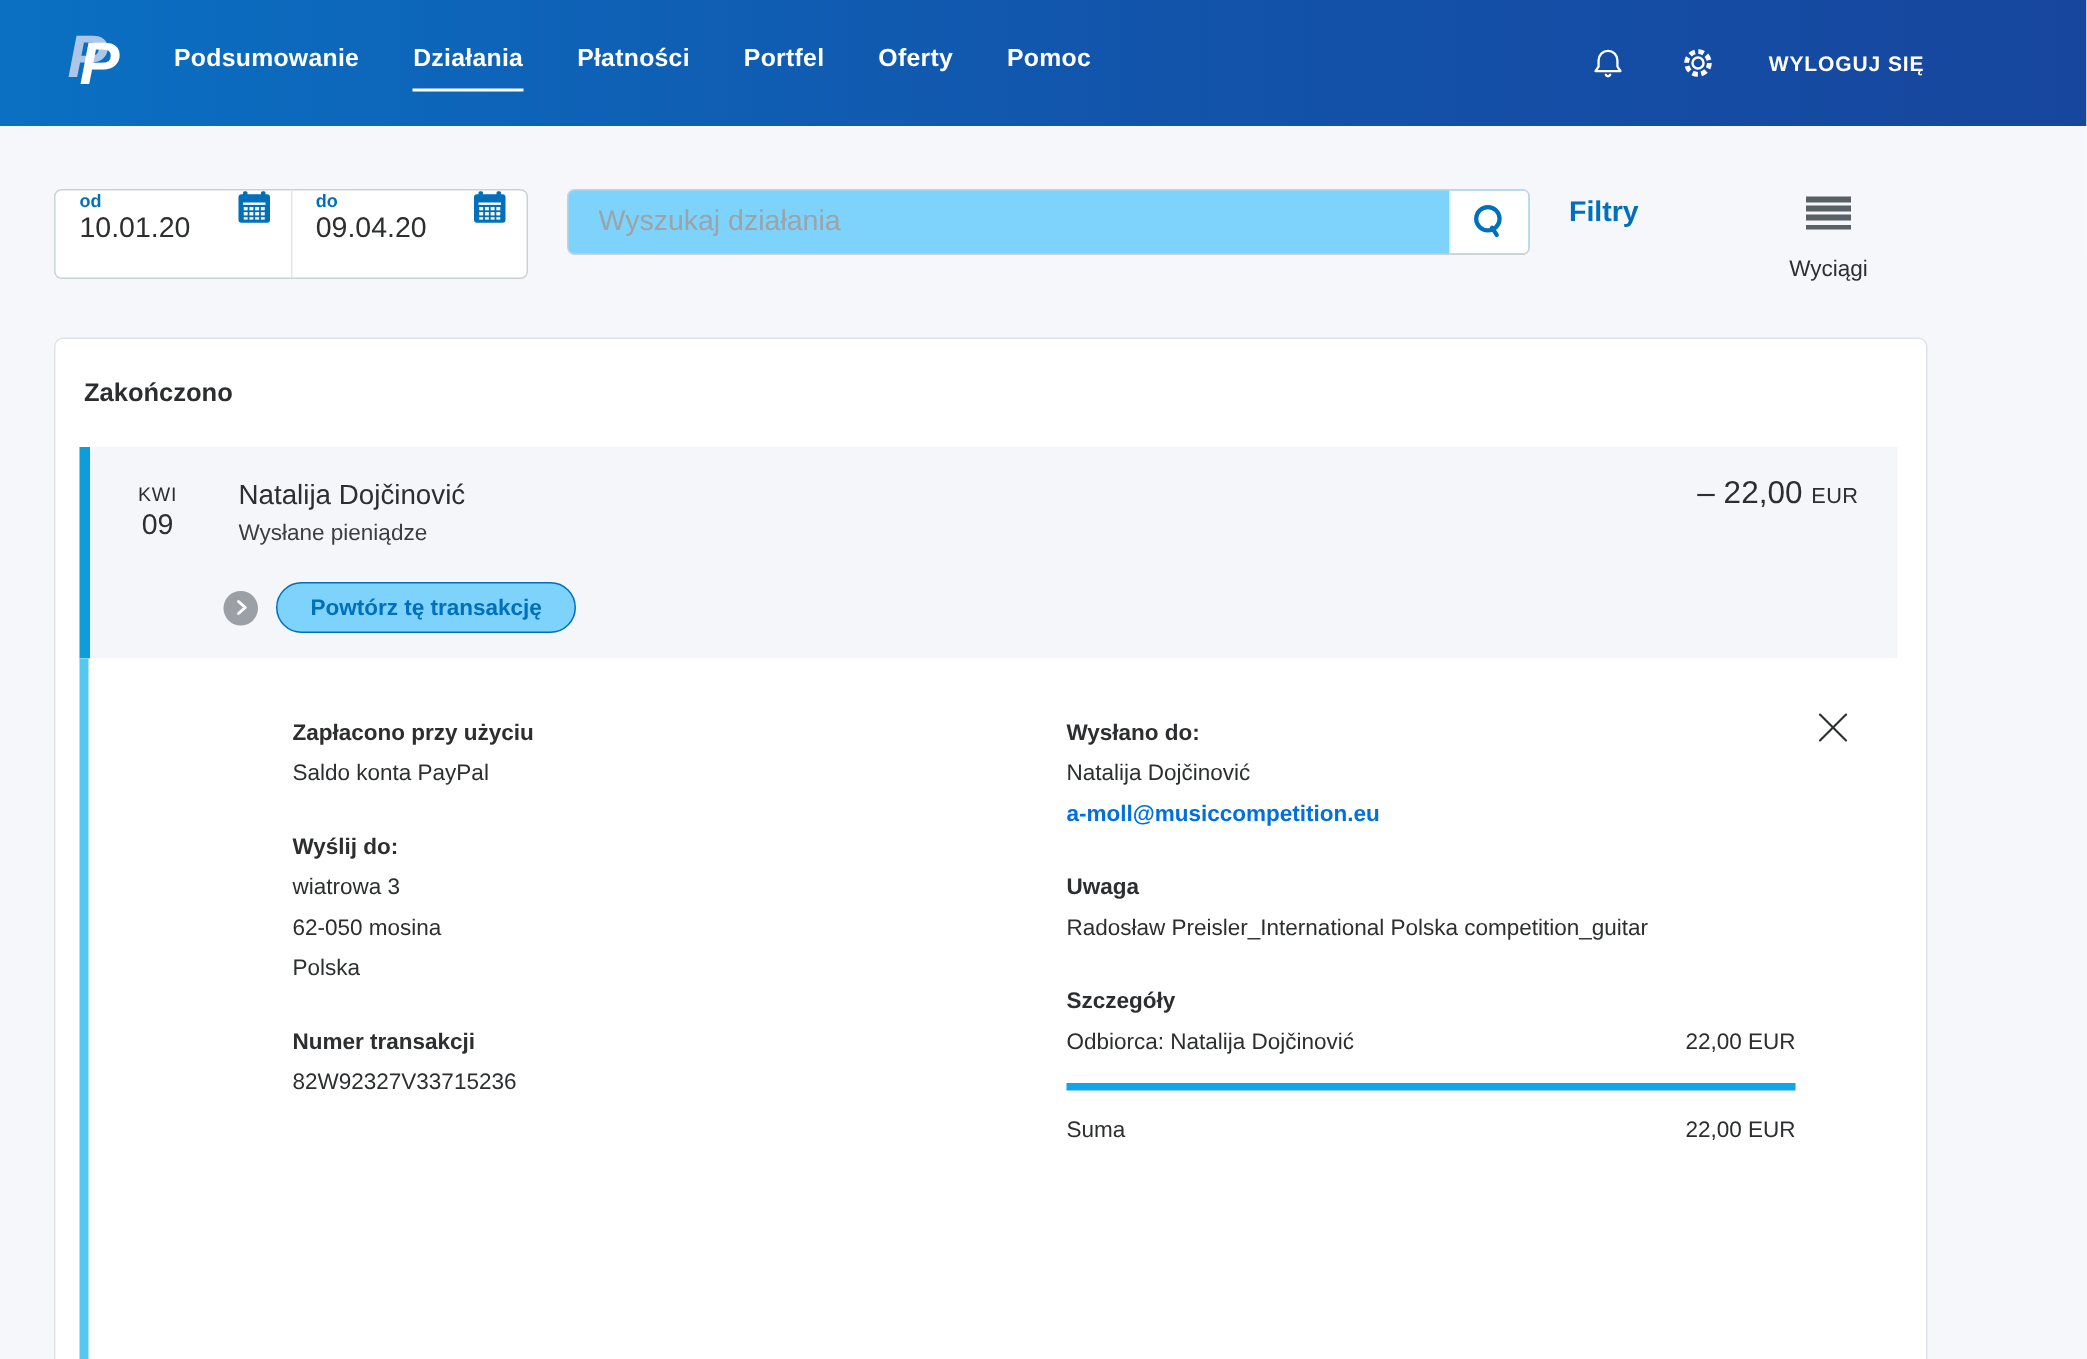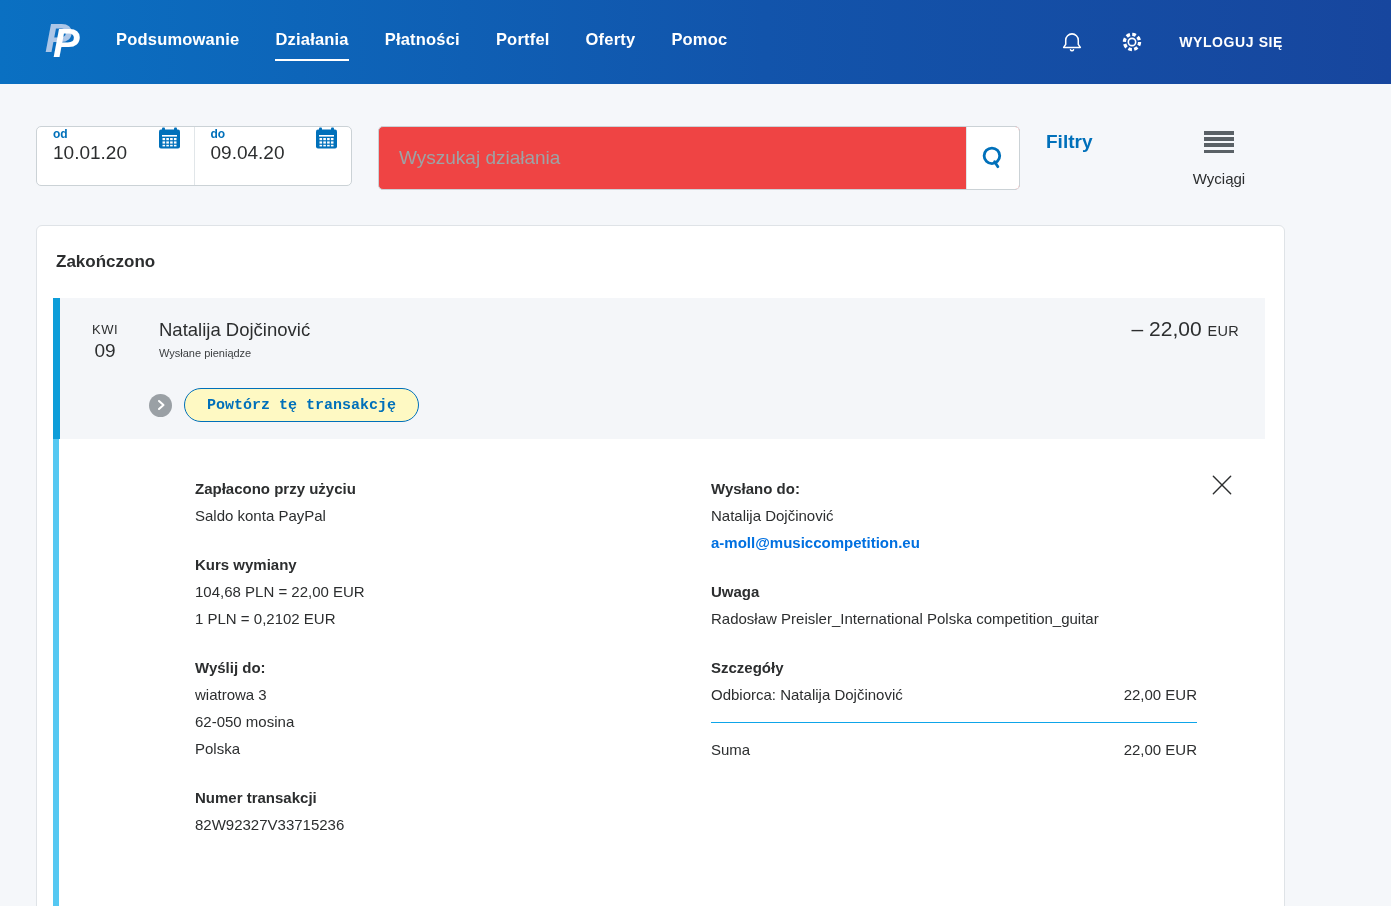--- a/index.html
+++ b/index.html
@@ -30,22 +30,22 @@
   .daterange { position:absolute; left:36px; top:126px; width:316px; height:60px;
                background:#fff; border:1px solid #cbd2d6; border-radius:5px;
                display:flex; }
   .datefield { flex:1; display:flex; align-items:flex-start; padding:0 12px 0 16px; cursor:pointer; }
   .datefield + .datefield { border-left:1px solid #e1e6e9; }
   .datefield .texts { flex:1; }
   .datefield .lbl { display:block; color:#0070ba; font-size:12px; font-weight:700; margin-bottom:1px; }
   .datefield .val { display:block; color:#2c2e2f; font-size:19px; }
   .cal-btn { width:24px; height:22px; flex:0 0 auto; cursor:pointer; }
 
-  .searchbox { position:absolute; left:378px; top:126px; width:642px; height:64px;
-               background:#ef4444; border:1px solid #cbd2d6; border-radius:5px;
+  .searchbox { position:absolute; left:378px; top:126px; width:642px; height:44px;
+               background:#7dd3fc; border:1px solid #cbd2d6; border-radius:5px;
                display:flex; overflow:hidden; }
   .searchbox input { flex:1; border:none; outline:none; padding:0 20px; font-size:19px;
                      font-family:"Liberation Sans",sans-serif; color:#2c2e2f; background:transparent; }
   .searchbox input::placeholder { color:#9da3a6; }
   .search-btn { width:53px; border-left:1px solid #e1e6e9; display:flex; align-items:center;
                 justify-content:center; cursor:pointer; background:#fff; }
 
   .filters-link { position:absolute; left:1046px; top:131px; color:#0070ba; font-size:19px;
                   font-weight:700; cursor:pointer; }
   .statements { position:absolute; left:1186px; top:131px; width:66px; text-align:center; cursor:pointer; }
@@ -58,42 +58,42 @@
           background:#fff; border:1px solid #dfe3e7; border-radius:6px; }
   .card-title { margin:26px 0 0 19px; font-size:17px; font-weight:700; }
 
   .txn-row { position:absolute; left:16px; right:19px; top:72px; height:141px;
              background:#f4f6f9; cursor:pointer; }
   .txn-stripe { position:absolute; left:0; top:0; bottom:0; width:7px; background:#0d9dd9; }
   .txn-date { position:absolute; left:39px; top:24px; text-align:center; }
   .txn-date .mon { display:block; font-size:13px; letter-spacing:.5px; }
   .txn-date .day { display:block; font-size:19px; margin-top:3px; }
   .txn-name { position:absolute; left:106px; top:21px; font-size:18.5px; }
-  .txn-type { position:absolute; left:106px; top:49px; font-size:11px; color:#3b3e40; }
+  .txn-type { position:absolute; left:106px; top:49px; font-size:15px; color:#3b3e40; }
   .txn-amount { position:absolute; right:26px; top:19px; font-size:21px; }
   .txn-amount .cur { font-size:14.5px; letter-spacing:.3px; }
   .txn-actions { position:absolute; left:96px; top:90px; display:flex; align-items:center; }
   .chev-circle { width:23px; height:23px; border-radius:50%; background:#9aa0a5;
                  display:flex; align-items:center; justify-content:center; cursor:pointer; flex:0 0 auto; }
-  .repeat-btn { margin-left:12px; height:34px; padding:0 22px; background:#fef9c3;
+  .repeat-btn { margin-left:12px; height:34px; padding:0 22px; background:#7dd3fc;
                 border:1.5px solid #0070ba; border-radius:17px; color:#0070ba;
-                font-size:15px; font-weight:700; font-family:Liberation Mono, monospace; cursor:pointer; }
+                font-size:15px; font-weight:700; font-family:Liberation Sans, sans-serif; cursor:pointer; }
 
   .txn-details { position:absolute; left:16px; right:19px; top:213px; bottom:0; background:#fff; }
   .detail-stripe { position:absolute; left:0; top:0; bottom:0; width:6px; background:#55c8f2; }
   .close-btn { position:absolute; right:30px; top:33px; width:26px; height:26px; cursor:pointer; }
 
   .col-left  { position:absolute; left:142px; top:36px; width:420px; font-size:15px; }
   .col-right { position:absolute; left:658px; top:36px; width:486px; font-size:15px; }
   .fgroup { margin-bottom:22px; }
   .fgroup .ftitle { font-weight:700; line-height:27px; }
   .fgroup .fline  { line-height:27px; }
   .email-link { color:#0070e0; font-weight:700; line-height:27px; cursor:pointer; }
   .split-row { display:flex; justify-content:space-between; line-height:27px; }
-  .recipient-row { padding-bottom:14px; border-bottom:1px solid #0ea5e9; }
+  .recipient-row { padding-bottom:14px; border-bottom:5px solid #0ea5e9; }
   .total-row { margin-top:13px; font-weight:400; }
 </style>
 </head>
 <body>
 
 <div class="page">
 
   <div class="header">
     <div class="logo">
       <span class="p-back">P</span>
@@ -237,25 +237,20 @@
             <line x1="20" y1="4" x2="4" y2="20"></line>
         </svg>
       </span>
 
       <div class="col-left">
         <div class="fgroup">
           <div class="ftitle">Zapłacono przy użyciu</div>
           <div class="fline">Saldo konta PayPal</div>
         </div>
         <div class="fgroup">
-          <div class="ftitle">Kurs wymiany</div>
-          <div class="fline">104,68 PLN = 22,00 EUR</div>
-          <div class="fline">1 PLN = 0,2102 EUR</div>
-        </div>
-        <div class="fgroup">
           <div class="ftitle">Wyślij do:</div>
           <div class="fline">wiatrowa 3</div>
           <div class="fline">62-050 mosina</div>
           <div class="fline">Polska</div>
         </div>
         <div class="fgroup">
           <div class="ftitle">Numer transakcji</div>
           <div class="fline">82W92327V33715236</div>
         </div>
       </div>

